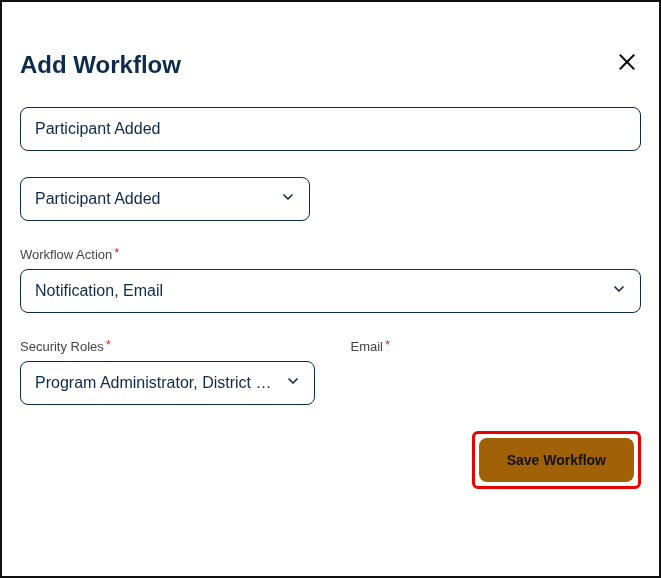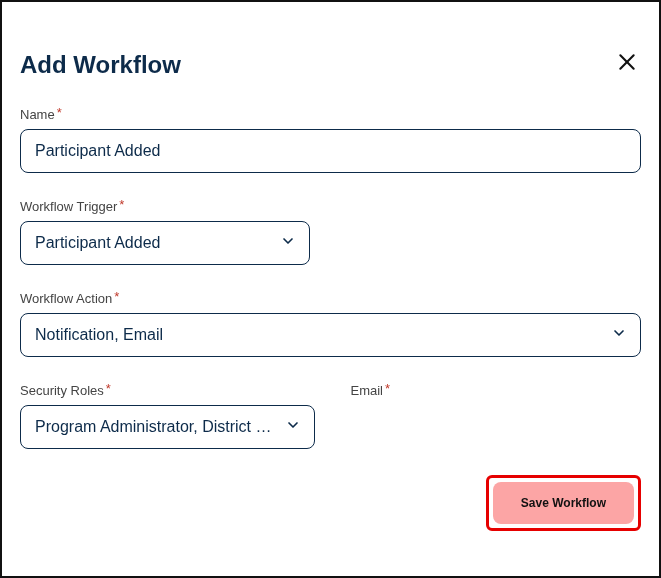--- a/index.html
+++ b/index.html
@@ -108,25 +108,25 @@
       justify-content: flex-end;
       margin-top: 6px;
     }
     .save-highlight {
       border: 3px solid #e60000;
       border-radius: 6px;
       padding: 4px;
       display: inline-block;
     }
     .save-btn {
-      background: #fca5a5;
+      background: #a16207;
       border: none;
       border-radius: 8px;
       padding: 14px 28px;
-      font-size: 12px;
+      font-size: 14px;
       font-weight: 600;
       color: #111;
       cursor: pointer;
     }
   </style>
 </head>
 <body>
 
 <div class="header">
   <h1 class="dialog-title">Add Workflow</h1>
@@ -134,30 +134,24 @@
     <span>
       <svg viewBox="0 0 24 24" fill="none" stroke="currentColor" stroke-width="2.5" stroke-linecap="round">
         <line x1="4" y1="4" x2="20" y2="20"></line>
         <line x1="20" y1="4" x2="4" y2="20"></line>
       </svg>
     </span>
   </button>
 </div>
 
 <div class="field-group">
-  <label class="field-label">
-    <span>Name</span><span class="required">*</span>
-  </label>
   <input type="text" class="text-input" value="Participant Added" style="">
 </div>
 
 <div class="field-group">
-  <label class="field-label">
-    <span>Workflow Trigger</span><span class="required">*</span>
-  </label>
   <div class="select-wrap narrow">
     <button class="select-box">Participant Added</button>
     <span class="chevron">
       <svg viewBox="0 0 24 24" fill="none" stroke="currentColor" stroke-width="2.5" stroke-linecap="round" stroke-linejoin="round">
         <polyline points="6 9 12 15 18 9"></polyline>
       </svg>
     </span>
   </div>
 </div>
 

